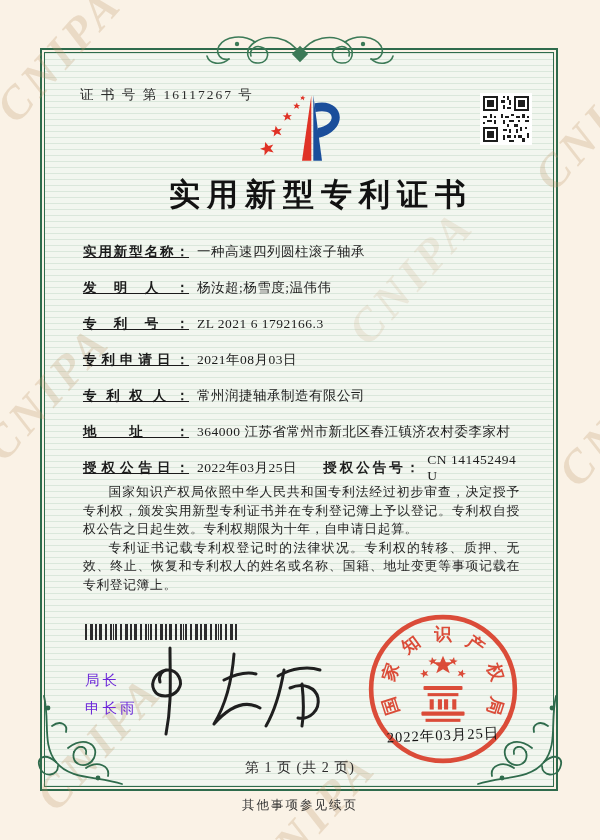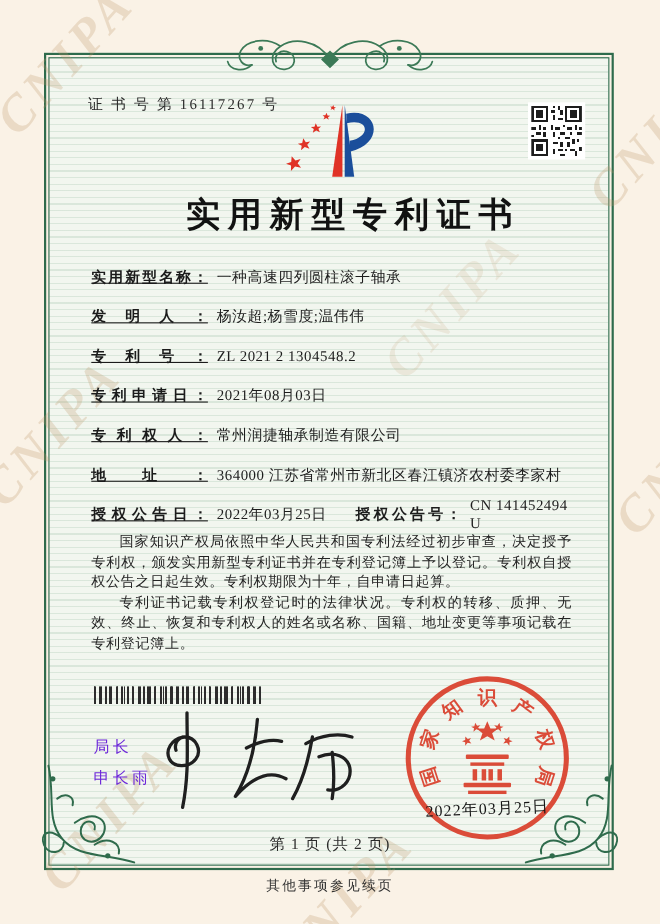--- a/index.html
+++ b/index.html
@@ -229,21 +229,21 @@
     <div class="frow">
       <span class="flabel">实用新型名称：</span>
       <span class="fvalue">一种高速四列圆柱滚子轴承</span>
     </div>
     <div class="frow">
       <span class="flabel">发明人：</span>
       <span class="fvalue">杨汝超;杨雪度;温伟伟</span>
     </div>
     <div class="frow">
       <span class="flabel">专利号：</span>
-      <span class="fvalue">ZL 2021 2 1304548.2</span>
+      <span class="fvalue">ZL 2021 6 1792166.3</span>
     </div>
     <div class="frow">
       <span class="flabel">专利申请日：</span>
       <span class="fvalue">2021年08月03日</span>
     </div>
     <div class="frow">
       <span class="flabel">专利权人：</span>
       <span class="fvalue">常州润捷轴承制造有限公司</span>
     </div>
     <div class="frow">

